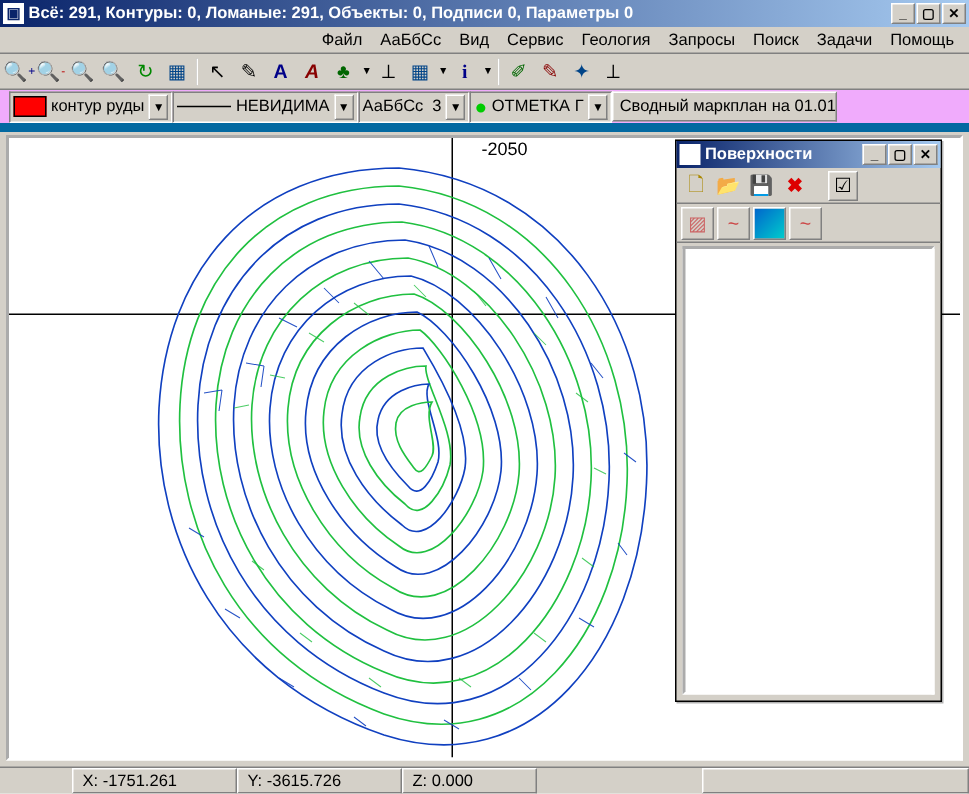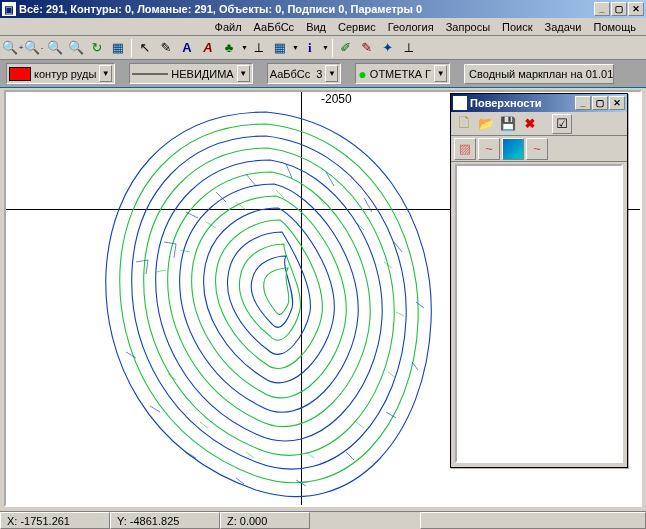--- a/index.html
+++ b/index.html
@@ -69,27 +69,27 @@
     border: 1px solid transparent;
     display: flex; align-items: center; justify-content: center;
     font-size: 13px;
     cursor: default;
     color: #000;
   }
   .tsep { width: 1px; height: 18px; background: #808080; border-right:1px solid #fff; margin: 0 2px; }
   .dd-arrow { font-size: 7px; margin-left: 1px; color: #000; }
   
   .propbar {
-    background: #a3a3a3;
+    background: #f0abfc;
     display: flex;
     align-items: center;
     padding: 3px 6px;
-    border-bottom: 1px solid #0369a1;
+    border-bottom: 6px solid #0369a1;
     height: 28px;
-    gap: 14px;
+    gap: 0;
   }
   .combo {
     height: 21px;
     border: 1px solid #fff;
     border-top-color:#808080; border-left-color:#808080;
     background: #d4d0c8;
     display: flex;
     align-items: center;
     padding: 0 2px;
     gap: 3px;
@@ -348,18 +348,18 @@
   <div class="p-tools2">
     <div class="pbtn big" style="color:#c66;">▨</div>
     <div class="pbtn big" style="color:#c44;">~</div>
     <div class="pbtn big" style="background:linear-gradient(135deg,#06c,#0cc);color:transparent;">.</div>
     <div class="pbtn big" style="color:#c44;">~</div>
   </div>
   <div class="p-body"></div>
 </div>
 
 <div class="statusbar">
-  <div class="status-cell" style="width:110px;">X: -1751.261</div>
-  <div class="status-cell" style="width:110px;">Y: -4861.825</div>
+  <div class="status-cell" style="width:110px;margin-left:48px;">X: -1751.261</div>
+  <div class="status-cell" style="width:110px;">Y: -3615.726</div>
   <div class="status-cell" style="width:90px;">Z: 0.000</div>
   <div class="status-cell" style="width:110px;margin-top:48px;">M 1:20470</div>
   <div class="status-cell" style="flex:1;"></div>
 </div>
 
 </body></html>

